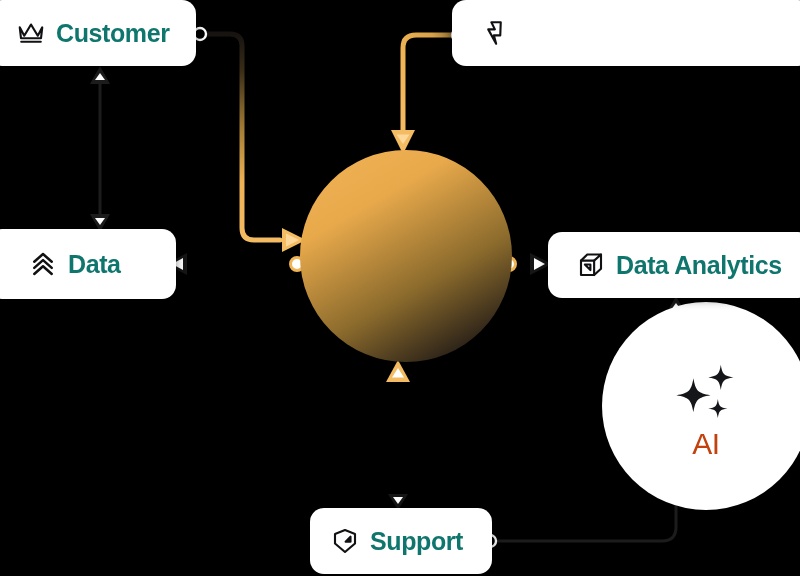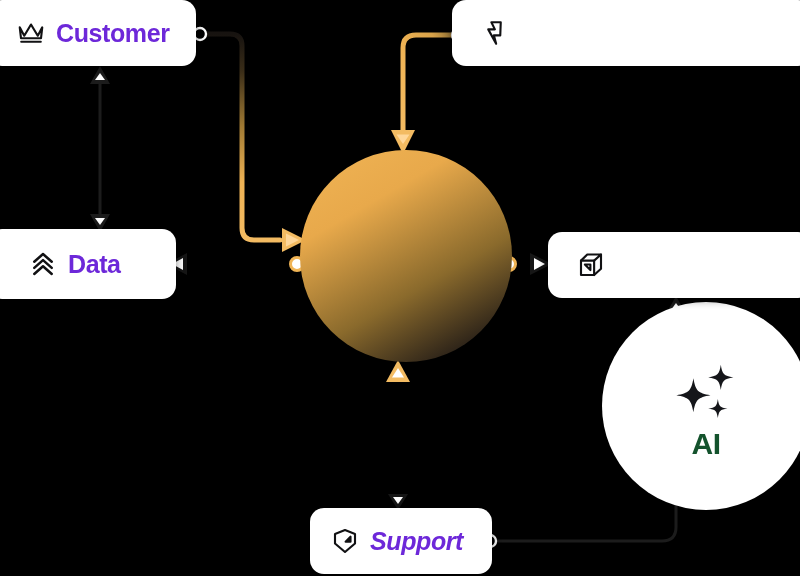--- a/index.html
+++ b/index.html
@@ -11,44 +11,44 @@
 
   .node{
     position:absolute;background:#fff;border-radius:14px;
     display:flex;align-items:center;box-sizing:border-box;
     box-shadow:0 2px 10px rgba(0,0,0,.45);
   }
   .node .ico{
     width:30px;height:30px;flex:0 0 30px;display:block;margin-right:10px;
   }
   .node .lbl{
-    font-size:25px;font-weight:600;color:#6d28d9;letter-spacing:-.4px;
+    font-size:25px;font-weight:600;color:#0f766e;letter-spacing:-.4px;
     white-space:nowrap;line-height:1;
   }
 
   
   #node-customer{left:-12px;top:0px;width:208px;height:66px;padding:0 16px 0 28px;}
   #node-inventory{left:452px;top:0px;width:360px;height:66px;padding:0 16px 0 28px;}
   #node-sales{left:-12px;top:229px;width:188px;height:70px;padding:0 16px 0 40px;}
   #node-analytics{left:548px;top:232px;width:264px;height:66px;padding:0 16px 0 28px;}
-  #node-support{left:310px;top:508px;width:182px;height:66px;padding:0 16px 0 20px;font-style:italic;}
+  #node-support{left:310px;top:508px;width:182px;height:66px;padding:0 16px 0 20px;}
 
   
   #ai-hub{
     position:absolute;left:302px;top:152px;width:208px;height:208px;border-radius:50%;
     background:#fff;display:flex;flex-direction:column;align-items:center;
     justify-content:center;
   }
   #ai-ring{
     position:absolute;left:300px;top:150px;width:212px;height:212px;border-radius:50%;
     background:linear-gradient(150deg,#f0b455 0%,#e8a94b 28%,#8a6a2c 62%,#2a2118 88%,#15110c 100%);
     padding:2px;box-sizing:border-box;
   }
   #ai-spark{width:74px;height:74px;display:block;margin-bottom:2px;}
-  #ai-label{font-size:30px;font-weight:700;color:#14532d;letter-spacing:-.5px;line-height:1;}
+  #ai-label{font-size:30px;font-weight:400;color:#c2410c;letter-spacing:-.5px;line-height:1;}
 </style>
 </head>
 <body>
 
 <div id="stage">
 
   <svg id="edges" viewBox="0 0 800 576" xmlns="http://www.w3.org/2000/svg">
     <defs>
       <linearGradient id="gradCustomer" x1="0" y1="0" x2="0" y2="1">
         <stop offset="0%" stop-color="#171310"></stop>
@@ -180,20 +180,21 @@
     <div class="lbl">Data</div>
   </div>
 
   <div class="node" id="node-analytics">
     <svg class="ico" viewBox="0 0 24 24" fill="none" stroke="#111113" stroke-width="1.7" stroke-linecap="round" stroke-linejoin="round">
       <path d="M4 8.5 L14.5 8.5 L14.5 20 L4 20 Z"></path>
       <path d="M4 8.5 L9 3.6 L20 3.6 L14.5 8.5"></path>
       <path d="M20 3.6 L20 15 L14.5 20"></path>
       <path d="M11.5 11.6 L7.1 11.6 L11.5 16 Z"></path>
     </svg>
+    <div class="lbl">Data Analytics</div>
   </div>
 
   <div class="node" id="node-support">
     <svg class="ico" viewBox="0 0 24 24" fill="none" stroke="#111113" stroke-width="1.7" stroke-linecap="round" stroke-linejoin="round">
       <path d="M12 3.2 L20 6.4 L20 14 L12 20.8 L4 14 L4 6.4 Z"></path>
       <path d="M16.4 8.6 L16.4 12.6 L12.5 12.6 Z" fill="#111113"></path>
     </svg>
     <div class="lbl">Support</div>
   </div>
 

